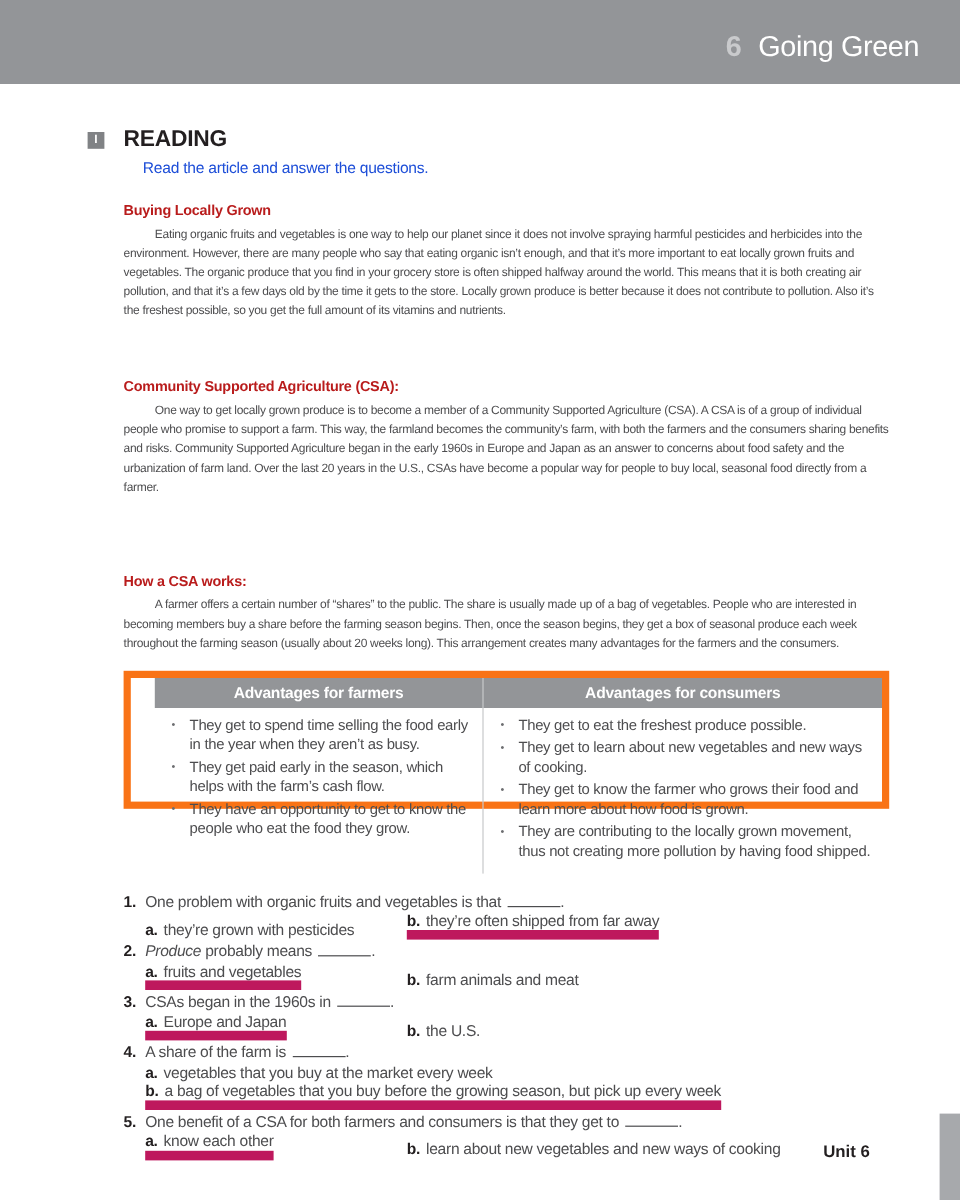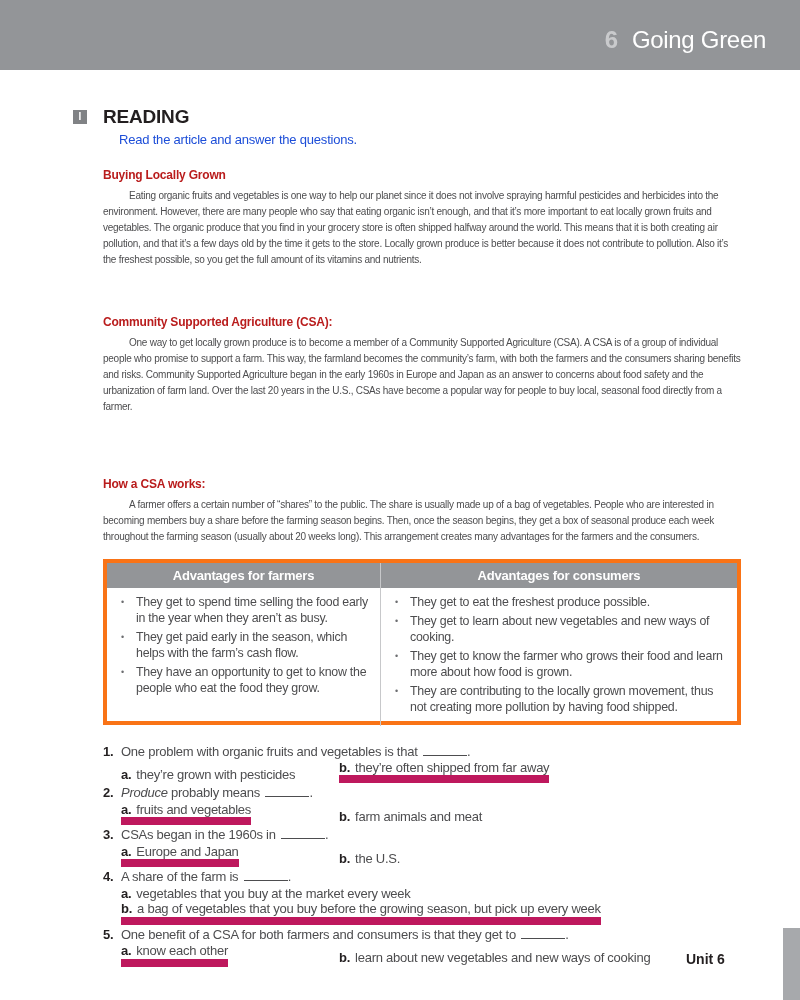--- a/index.html
+++ b/index.html
@@ -15,21 +15,21 @@
   .instructions { position: absolute; left: 119px; top: 132px; font-size: 13px; color: #1d4ed8; letter-spacing: -0.2px; }
 
   .content { position: absolute; left: 103px; width: 640px; }
   .subhead { font-size: 12px; font-weight: bold; color: #b91c1c; letter-spacing: -0.2px; }
   .para { font-size: 10px; line-height: 16px; color: #4d4d4f; text-indent: 26px; letter-spacing: -0.25px; margin-top: 6px; }
 
   #sec1 { top: 168px; }
   #sec2 { top: 315px; }
   #sec3 { top: 446px; margin-top: 31px; }
 
-  .adv-table { position: absolute; left: 103px; top: 559px; width: 638px; height: 166px; border: 4px solid #f97316; }
+  .adv-table { position: absolute; left: 103px; top: 559px; width: 638px; height: 115px; border: 6px solid #f97316; padding-left: 20px; }
   .adv-table .hdr { display: flex; height: 25px; background: #939598; }
   .adv-table .hdr div { color: #fff; font-weight: bold; font-size: 13px; text-align: center; line-height: 25px; letter-spacing: -0.2px; }
   .adv-table .col1 { width: 274px; border-right: 1px solid #c7c8ca; }
   .adv-table .col2 { flex: 1; }
   .adv-table .body { display: flex; height: 138px; }
   .adv-table ul { list-style: none; padding: 6px 8px 0 14px; }
   .adv-table li { font-size: 12.4px; line-height: 16px; color: #4d4d4f; position: relative; padding-left: 15px; margin-bottom: 3px; letter-spacing: -0.25px; }
   .adv-table li::before { content: "\2022"; position: absolute; left: 0; top: 0; font-size: 9px; color: #6d6e71; }
 
   .questions { position: absolute; left: 103px; top: 744px; width: 640px; }

